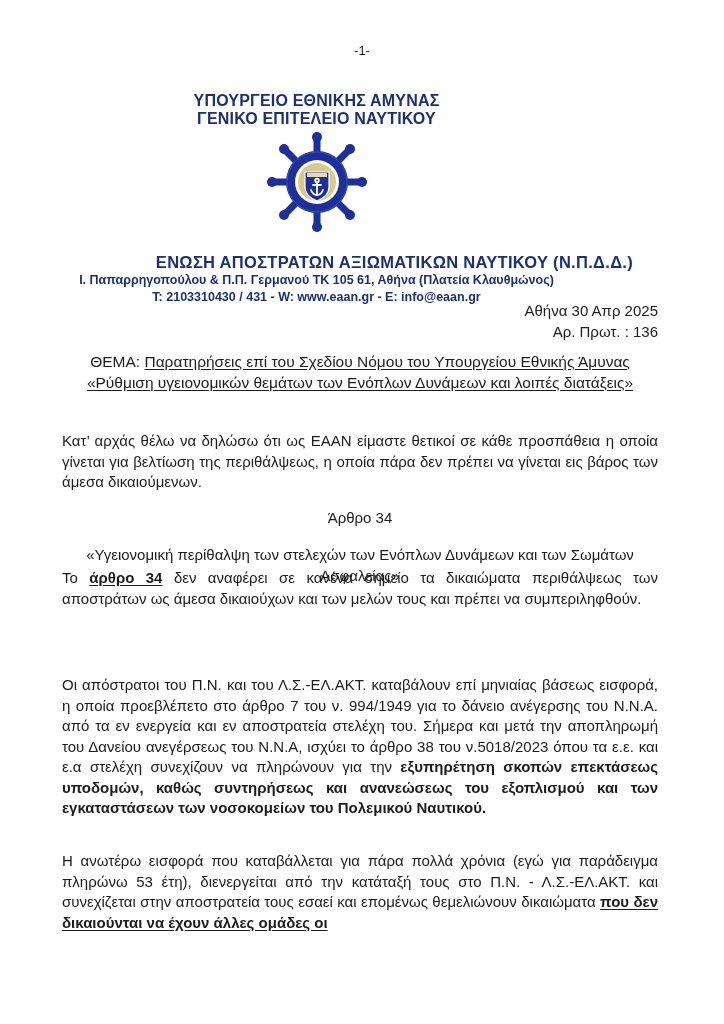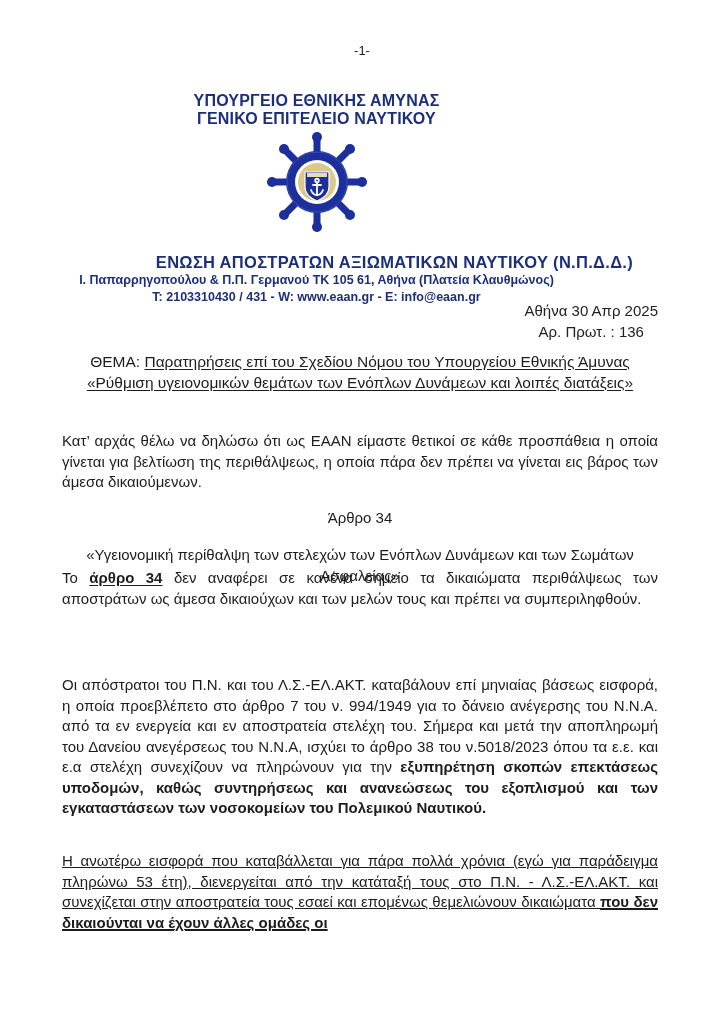--- a/index.html
+++ b/index.html
@@ -55,21 +55,21 @@
     .address, .contact {
       font-weight: bold;
       font-size: 12.5px;
       line-height: 17px;
       color: #1c2f7a;
     }
     .dateblock {
       position: absolute;
       top: 300px;
       right: 66px;
-      text-align: center;
+      text-align: right;
       font-size: 15px;
       line-height: 21px;
       color: #222;
     }
     .content {
       position: absolute;
       left: 62px;
       width: 596px;
       font-size: 15px;
       line-height: 20.5px;
@@ -90,21 +90,21 @@
       top: 508px;
       text-align: center;
     }
     .article-subtitle {
       top: 544px;
       text-align: center;
       line-height: 21px;
     }
     .p2 { top: 568px; }
     .p3 { top: 675px; }
-    .p4 { top: 851px; text-decoration: underline; }
+    .p4 { top: 851px; }
     .bold { font-weight: bold; }
     .bu { font-weight: bold; text-decoration: underline; text-underline-offset: 2px; }
   </style>
 </head>
 <body>
 
 <div class="page-number">-1-</div>
 
 <div class="letterhead">
   <div class="ministry">ΥΠΟΥΡΓΕΙΟ ΕΘΝΙΚΗΣ ΑΜΥΝΑΣ</div>

